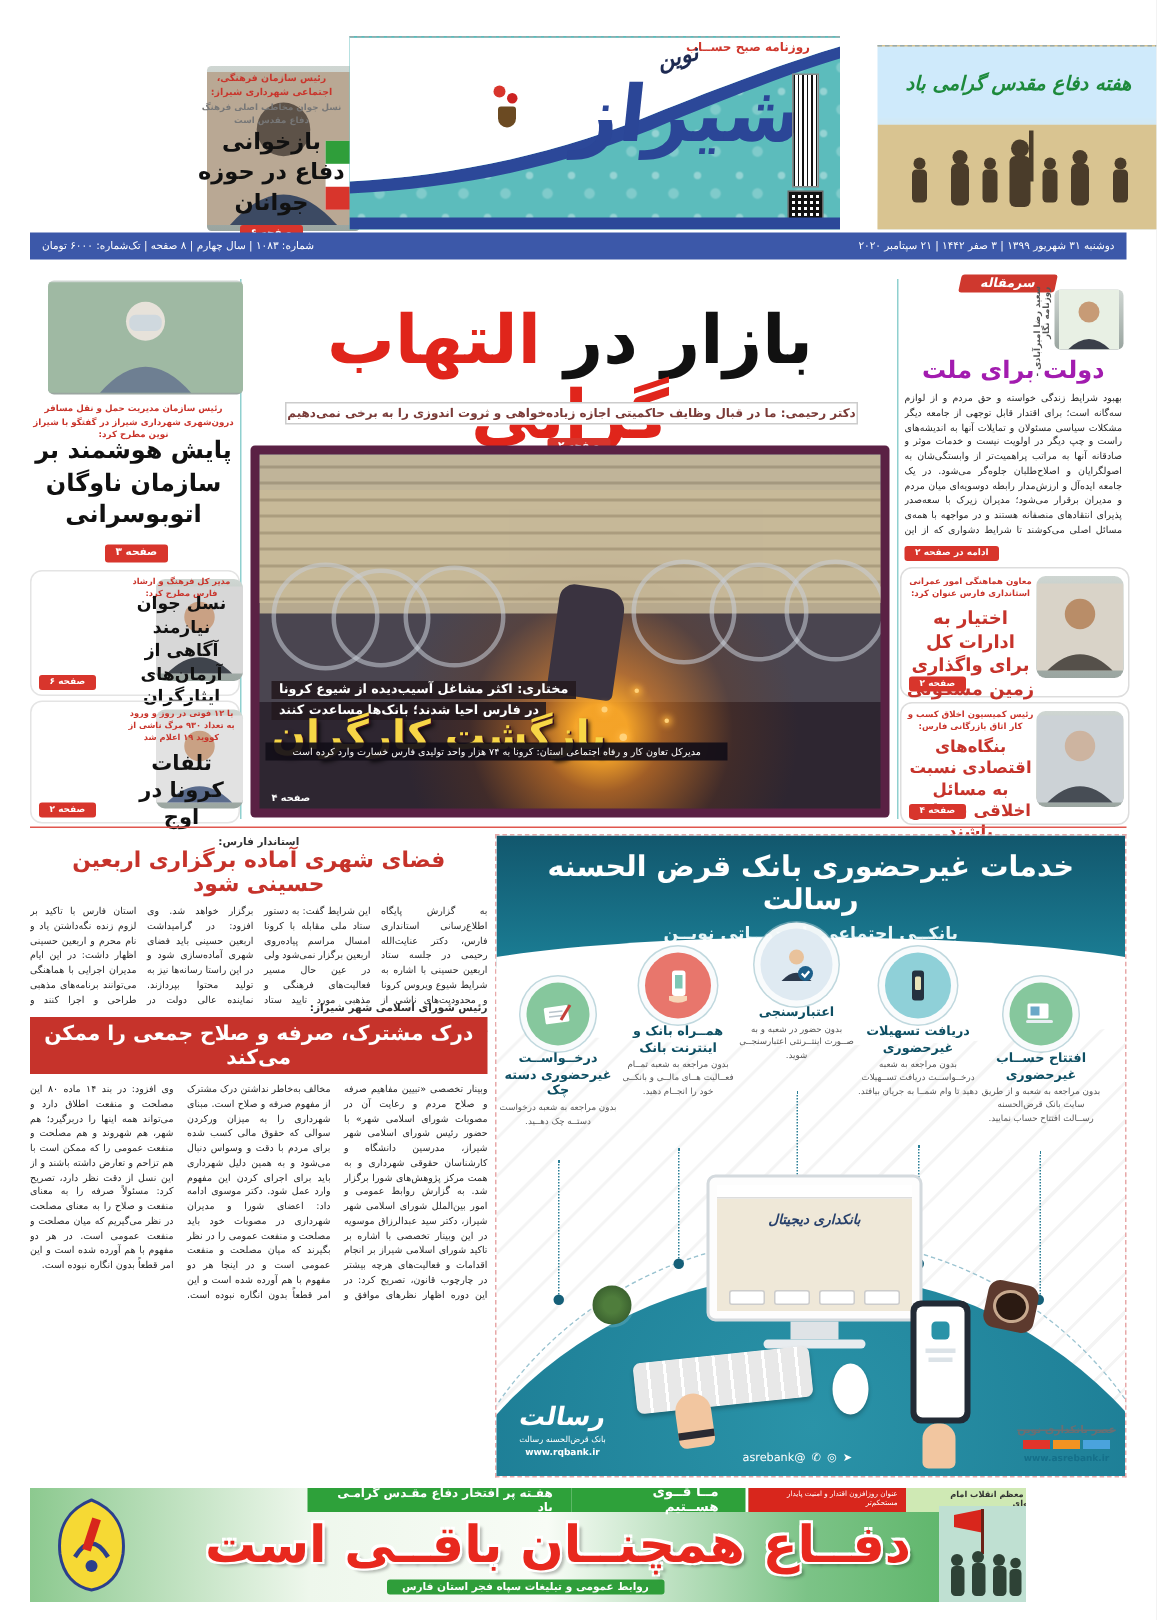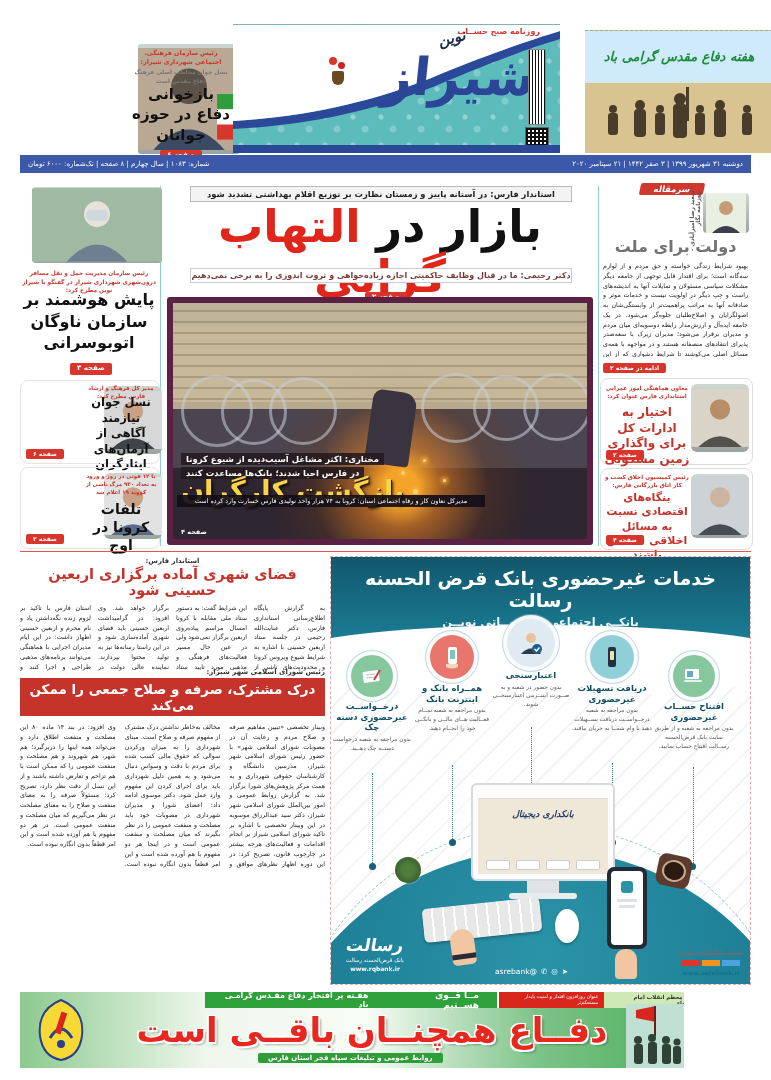--- a/index.html
+++ b/index.html
@@ -111,21 +111,20 @@
 
   <div class="abs" style="left:20px;top:155px;width:731px;height:18px;background:#3c58a9;color:#fff;display:flex;align-items:center;justify-content:space-between;padding:0 8px;box-sizing:border-box;">
     <div style="font-size:7px;">دوشنبه ۳۱ شهریور ۱۳۹۹ | ۳ صفر ۱۴۴۲ | ۲۱ سپتامبر ۲۰۲۰</div>
     <div style="font-size:10px;font-weight:bold;letter-spacing:.5px;margin-top:33px;">www.shiraznovinnews.ir</div>
     <div style="font-size:7px;">شماره: ۱۰۸۳ | سال چهارم | ۸ صفحه | تک‌شماره: ۶۰۰۰ تومان</div>
   </div>
 
   <div class="abs colsep" style="left:160px;top:186px;height:360px;"></div>
   <div class="abs colsep" style="left:598px;top:186px;height:360px;"></div>
 
-  <div class="abs center" style="left:190px;top:186px;width:380px;border:1px solid #bbb;background:#f3f3f3;font-size:8.4px;font-weight:bold;color:#222;padding:2px 0;">استاندار فارس: در آستانه پاییز و زمستان نظارت بر توزیع اقلام بهداشتی تشدید شود</div>
   <div class="abs center" style="left:163px;top:202px;width:434px;font-size:45px;font-weight:900;line-height:1.1;letter-spacing:-1px;">
     <span style="color:#111;">بازار در</span>
     <span style="color:#e0251b;">التهاب گرانی</span>
   </div>
   <div class="abs center" style="left:190px;top:268px;width:380px;border:1px solid #ccc;font-size:8px;font-weight:bold;color:#7a3b38;padding:2px 0;background:#fff;">دکتر رحیمی: ما در قبال وظایف حاکمیتی اجازه زیاده‌خواهی و ثروت اندوزی را به برخی نمی‌دهیم</div>
   <div class="abs" style="left:365px;top:284px;"><span class="ptag">صفحه ۲</span></div>
 
   <div class="abs" style="left:167px;top:297px;width:426px;height:248px;background:#5a2144;border-radius:3px;">
     <div class="worker-scene">
       <div class="bricks"></div>
@@ -156,21 +155,21 @@
   <div class="abs" style="left:600px;top:183px;width:151px;height:191px;">
     <div class="abs" style="left:40px;top:0;width:64px;background:#cf382e;color:#fff;font-size:8.5px;font-weight:bold;text-align:center;padding:1px 0;border-radius:2px;transform:skewX(-12deg);">سرمقاله</div>
     <div class="abs portrait" style="right:2px;top:10px;width:46px;height:40px;border-radius:4px;">
       <svg viewBox="0 0 40 40">
           <rect width="40" height="40" fill="#e8f0e4"></rect>
           <circle cx="20" cy="15" r="7" fill="#c79b76"></circle>
           <path d="M6 40 Q20 26 34 40 Z" fill="#3a3f4a"></path>
         </svg>
     </div>
     <div class="abs" style="right:50px;top:8px;height:62px;writing-mode:vertical-rl;transform:rotate(180deg);font-size:5.8px;color:#555;font-weight:bold;">سعید رضا امیرآبادی - روزنامه نگار</div>
-    <div class="abs center" style="left:0;top:54px;width:100%;font-size:16px;font-weight:900;color:#737373;">دولت برای ملت</div>
+    <div class="abs center" style="left:0;top:54px;width:100%;font-size:16px;font-weight:900;color:#a21caf;">دولت برای ملت</div>
     <div class="abs body-txt" style="left:3px;right:3px;top:78px;height:96px;overflow:hidden;">بهبود شرایط زندگی خواسته و حق مردم و از لوازم سه‌گانه است؛ برای اقتدار قابل توجهی از جامعه دیگر مشکلات سیاسی مسئولان و تمایلات آنها به اندیشه‌های راست و چپ دیگر در اولویت نیست و خدمات موثر و صادقانه آنها به مراتب پراهمیت‌تر از وابستگی‌شان به اصولگرایان و اصلاح‌طلبان جلوه‌گر می‌شود. در یک جامعه ایده‌آل و ارزش‌مدار رابطه دوسویه‌ای میان مردم و مدیران برقرار می‌شود؛ مدیران زیرک با سعه‌صدر پذیرای انتقادهای منصفانه هستند و در مواجهه با همه‌ی مسائل اصلی می‌کوشند تا شرایط دشواری که از این وضع حاکم است را درک کرده و زمینه را برای بهبود شرایط مهیا سازند.</div>
     <div class="abs" style="left:3px;bottom:0;"><span class="ptag" style="font-size:6px;">ادامه در صفحه ۲</span></div>
   </div>
 
   <div class="abs" style="left:600px;top:378px;width:151px;height:85px;border:1px solid #ddd;border-radius:8px;">
     <div class="abs portrait" style="right:3px;top:5px;width:58px;height:68px;border-radius:6px;">
       <svg viewBox="0 0 40 40">
           <rect width="40" height="40" fill="#d9d3c8"></rect>
           <circle cx="20" cy="14" r="7" fill="#b98d68"></circle>
           <path d="M5 40 Q20 25 35 40 Z" fill="#55504a"></path>

